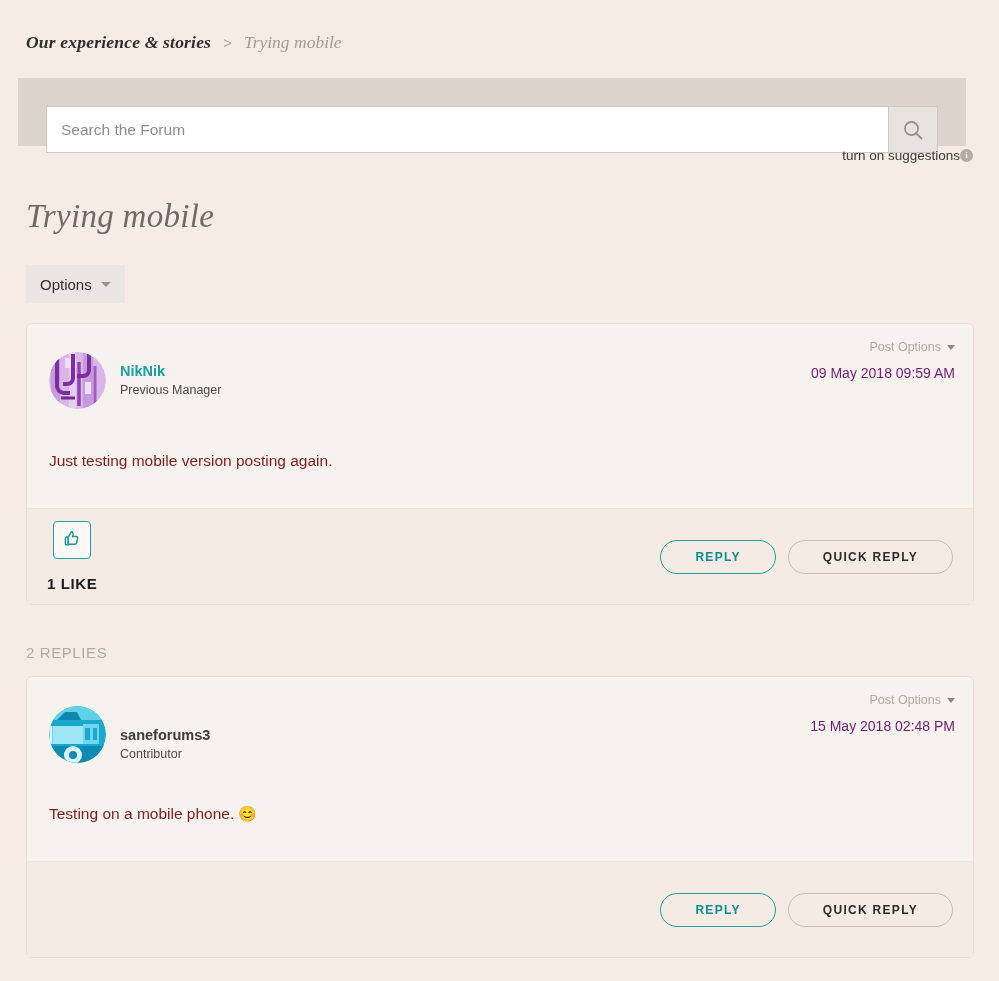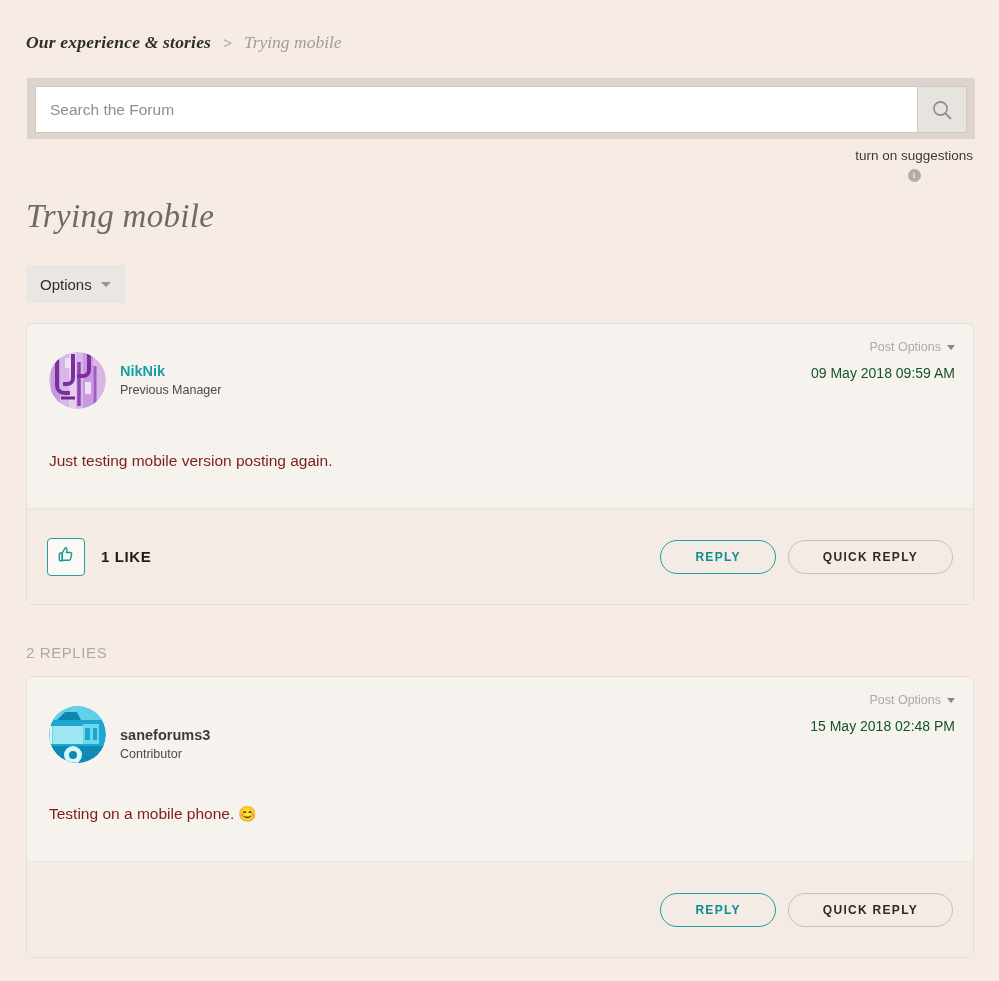--- a/index.html
+++ b/index.html
@@ -19,24 +19,24 @@
     font-family: "Liberation Serif", serif;
     font-style: italic; font-size: 17.5px;
     display: flex; align-items: baseline; gap: 12px;
   }
   .crumb-root { color: #2e2e2e; font-weight: bold; letter-spacing: .2px; }
   .crumb-sep { color: #a9a39e; font-style: normal; font-size: 15px; font-family:"Liberation Sans",sans-serif;}
   .crumb-cur { color: #a39b95; }
 
   
   .search-wrap {
-    position: absolute; left: 27px; top: 78px;
-    width: 948px; height: 61px;
+    position: absolute; left: 18px; top: 78px;
+    width: 948px; height: 68px;
     background: #ddd5cd;
-    padding: 8px;
+    padding: 28px;
   }
   .search-row { display: flex; height: 47px; width: 100%; }
   .search-input {
     flex: 1; height: 47px;
     border: 1px solid #cfc8c1; border-right: none;
     background: #ffffff;
     font-size: 15.5px; color: #6f6f6f;
     padding: 0 14px;
     outline: none;
     font-family: "Liberation Sans", sans-serif;
@@ -45,22 +45,22 @@
   .search-btn {
     width: 50px; height: 47px;
     background: #e7e3df;
     border: 1px solid #cfc8c1;
     display: flex; align-items: center; justify-content: center;
     cursor: pointer;
   }
   .search-btn svg { display:block; }
   .suggestions {
     position: absolute; right: 26px; top: 148px;
-    display: flex; align-items: center; gap: 6px;
-    font-size: 13.5px; color: #3a3a3a; flex-direction: column;
+    display: flex; align-items: center; gap: 0;
+    font-size: 13.5px; color: #3a3a3a;
   }
   .info-icon {
     width: 13px; height: 13px; border-radius: 50%;
     background: #b3aca6; color: #f6ece5;
     font-size: 9px; font-weight: bold; line-height: 13px;
     text-align: center; font-family: "Liberation Serif", serif;
   }
 
   
   .topic-title {
@@ -96,21 +96,21 @@
 
   .post-head { position: relative; height: 125px; }
   .post-options {
     position: absolute; right: 18px; top: 16px;
     display: flex; align-items: center; gap: 6px;
     font-size: 12.5px; color: #b0a9a3; cursor: pointer;
   }
   .caret-sm { width:0;height:0;border-left:4px solid transparent;border-right:4px solid transparent;border-top:5px solid #8d8682;}
   .post-date {
     position: absolute; right: 18px; top: 41px;
-    font-size: 14px; color: #14532d;
+    font-size: 14px; color: #701a75;
   }
   .author-block {
     position: absolute; left: 22px; top: 28px;
     display: flex; align-items: center; gap: 14px;
   }
   .avatar { width: 57px; height: 57px; border-radius: 50%; overflow: hidden; flex: none; }
   .avatar svg { display:block; }
   .author-name { font-size: 14.5px; font-weight: bold; line-height: 20px; }
   .author-name.teal { color: #19a0a6; }
   .author-name.dark { color: #3c3c3c; margin-top: 20px; }
@@ -124,21 +124,21 @@
   }
   .emoji { font-size: 15px; }
 
   .post-foot {
     position: absolute; left: 0; right: 0; bottom: 0;
     height: 96px; background: #f4ebe5;
     border-top: 1px solid #eee4dc;
     display: flex; align-items: center;
     padding: 0 20px;
   }
-  .like-group { display: flex; align-items: center; gap: 16px; }
+  .like-group { display: flex; align-items: center; gap: 16px; flex-direction: column; }
   .like-btn {
     width: 38px; height: 38px;
     border: 1.5px solid #22a0a0; border-radius: 4px;
     background: #fbf8f5;
     display: flex; align-items: center; justify-content: center;
     cursor: pointer;
   }
   .like-count { font-size: 15px; font-weight: bold; color: #1c1c1c; letter-spacing: .6px; }
   .foot-actions { margin-left: auto; display: flex; align-items: center; gap: 12px; }
   .pill {

